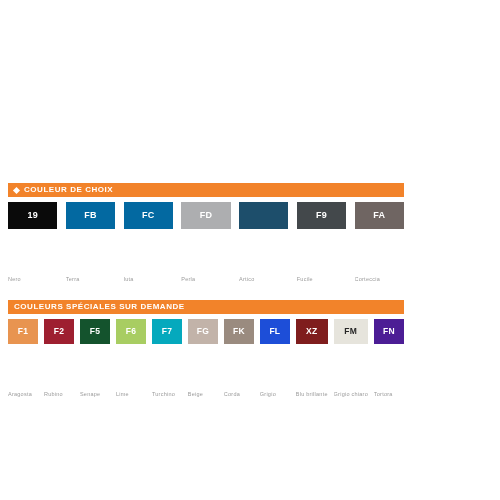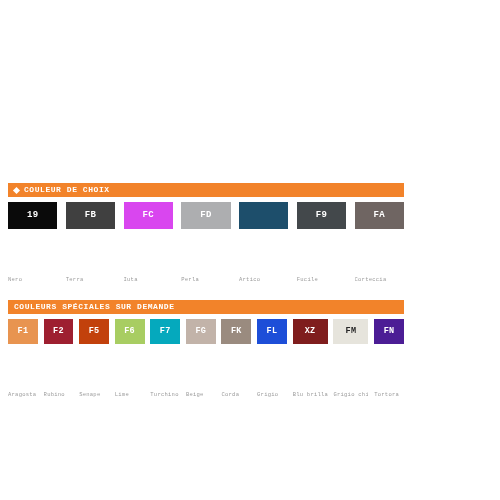--- a/index.html
+++ b/index.html
@@ -19,21 +19,20 @@
   #color-chart {
     position: absolute;
     left: 0;
     top: 183px;
     width: 500px;
   }
 
   .section {
     width: 396px;
     margin: 0 auto 0 8px;
-    font-family: Liberation Mono, monospace;
   }
   .section + .section {
     margin-top: 17px;
   }
 
   .section-header {
     background: #f2832a;
     height: 14px;
     display: flex;
     align-items: center;
@@ -113,28 +112,28 @@
     <div class="swatch-row row-main">
 
       <div class="swatch-cell">
         <div class="swatch-chip" style="background:#0a0a0a;">
           <span class="swatch-code" style="color:#ffffff;">19</span>
         </div>
         <span class="swatch-name">Nero</span>
       </div>
 
       <div class="swatch-cell">
-        <div class="swatch-chip" style="background:#404040;">
+        <div class="swatch-chip" style="background:#0369a1;">
           <span class="swatch-code" style="color:#ffffff;">FB</span>
         </div>
         <span class="swatch-name">Terra</span>
       </div>
 
       <div class="swatch-cell">
-        <div class="swatch-chip" style="background:#d946ef;">
+        <div class="swatch-chip" style="background:#0369a1;">
           <span class="swatch-code" style="color:#ffffff;">FC</span>
         </div>
         <span class="swatch-name">Iuta</span>
       </div>
 
       <div class="swatch-cell">
         <div class="swatch-chip" style="background:#adaeb0;">
           <span class="swatch-code" style="color:#ffffff;">FD</span>
         </div>
         <span class="swatch-name">Perla</span>
@@ -178,21 +177,21 @@
       </div>
 
       <div class="swatch-cell">
         <div class="swatch-chip" style="background:#9e1f30;text-align:right;">
           <span class="swatch-code" style="color:#ffffff;">F2</span>
         </div>
         <span class="swatch-name">Rubino</span>
       </div>
 
       <div class="swatch-cell">
-        <div class="swatch-chip" style="background:#c2410c;">
+        <div class="swatch-chip" style="background:#14532d;">
           <span class="swatch-code" style="color:#ffffff;">F5</span>
         </div>
         <span class="swatch-name">Senape</span>
       </div>
 
       <div class="swatch-cell">
         <div class="swatch-chip" style="background:#a8cd62;">
           <span class="swatch-code" style="color:#ffffff;">F6</span>
         </div>
         <span class="swatch-name">Lime</span>

